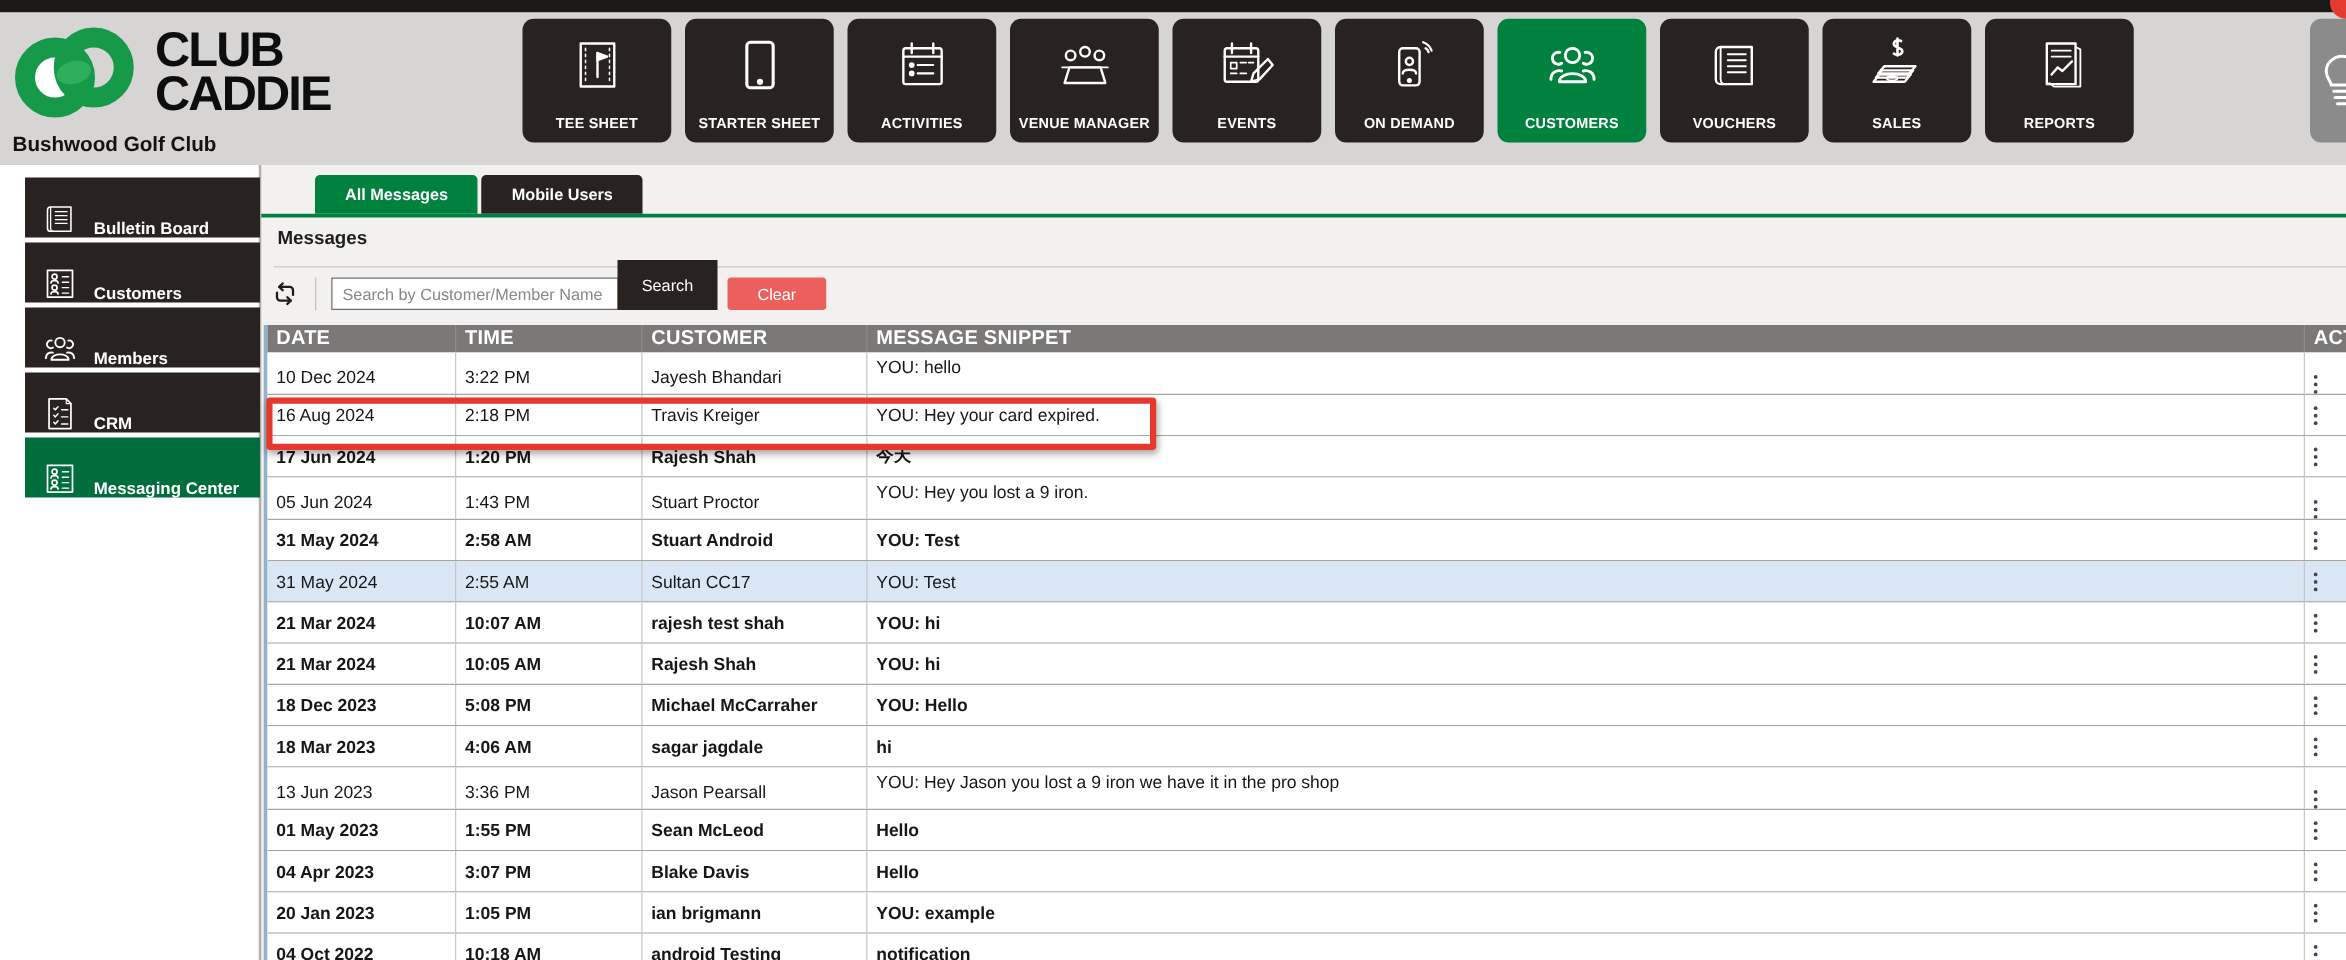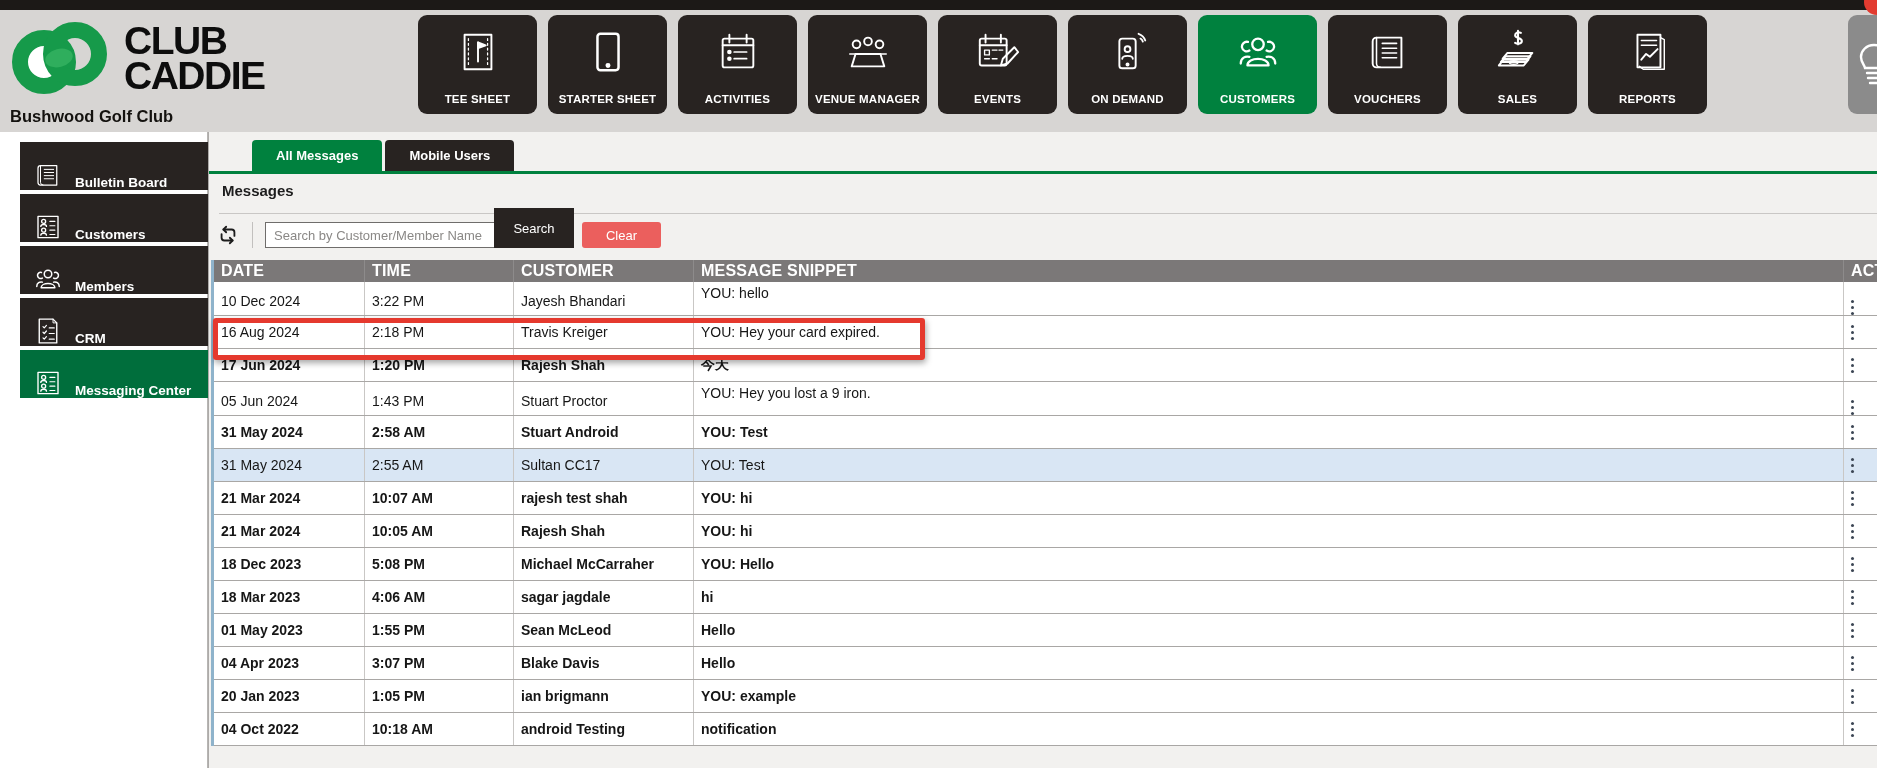--- a/index.html
+++ b/index.html
@@ -428,20 +428,29 @@
   <div class="trow grid-cols bold">
     <div class="cell c-date">18 Mar 2023</div>
     <div class="cell c-time">4:06 AM</div>
     <div class="cell c-cust">sagar jagdale</div>
     <div class="cell c-snip">hi</div>
     <div class="cell c-act">
       <span class="kebab"></span>
     </div>
   </div>
 
+  <div class="trow grid-cols wrap">
+    <div class="cell c-date">13 Jun 2023</div>
+    <div class="cell c-time">3:36 PM</div>
+    <div class="cell c-cust">Jason Pearsall</div>
+    <div class="cell c-snip">YOU: Hey Jason you lost a 9 iron we have it in the pro shop</div>
+    <div class="cell c-act">
+      <span class="kebab"></span>
+    </div>
+  </div>
 
   <div class="trow grid-cols bold">
     <div class="cell c-date">01 May 2023</div>
     <div class="cell c-time">1:55 PM</div>
     <div class="cell c-cust">Sean McLeod</div>
     <div class="cell c-snip">Hello</div>
     <div class="cell c-act">
       <span class="kebab"></span>
     </div>
   </div>

